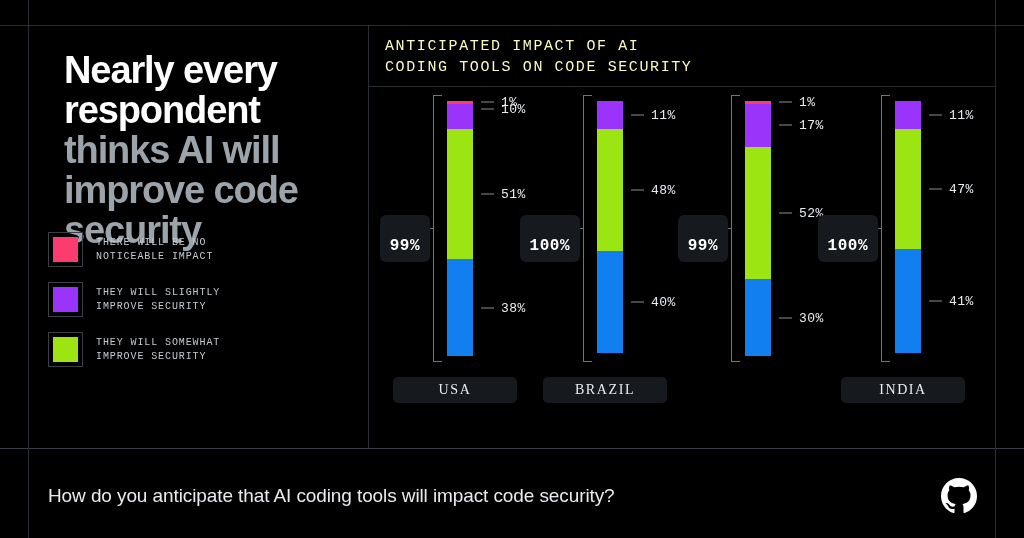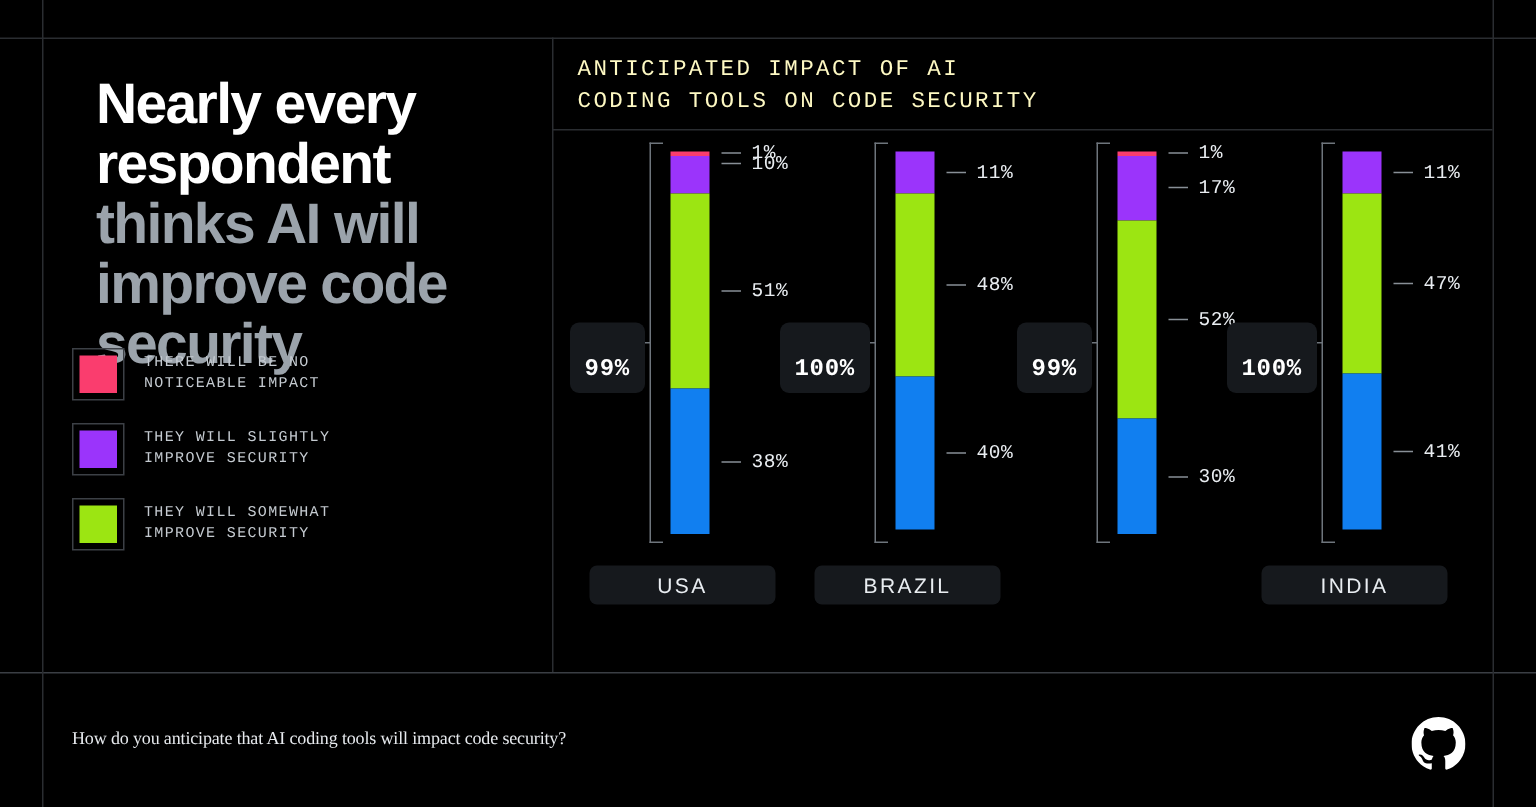--- a/index.html
+++ b/index.html
@@ -196,35 +196,34 @@
     position: absolute;
     left: 22px;
     top: 290px;
     width: 124px;
     height: 26px;
     background: #16191d;
     border-radius: 5px;
     display: flex;
     align-items: center;
     justify-content: center;
-    font-family: Liberation Sans, sans-serif;
+    font-family: Liberation Serif, serif;
     font-size: 14px;
     letter-spacing: 1.6px;
     color: #e9edf1;
   }
 
   
   .footer-question {
     position: absolute;
     left: 48px;
     top: 485px;
-    font-size: 12px;
+    font-size: 19px;
     letter-spacing: -0.1px;
     color: #e7eaee;
-    font-family: Liberation Serif, serif;
   }
   .gh-logo {
     position: absolute;
     left: 941px;
     top: 478px;
     width: 36px;
     height: 36px;
   }
 </style>
 </head>

